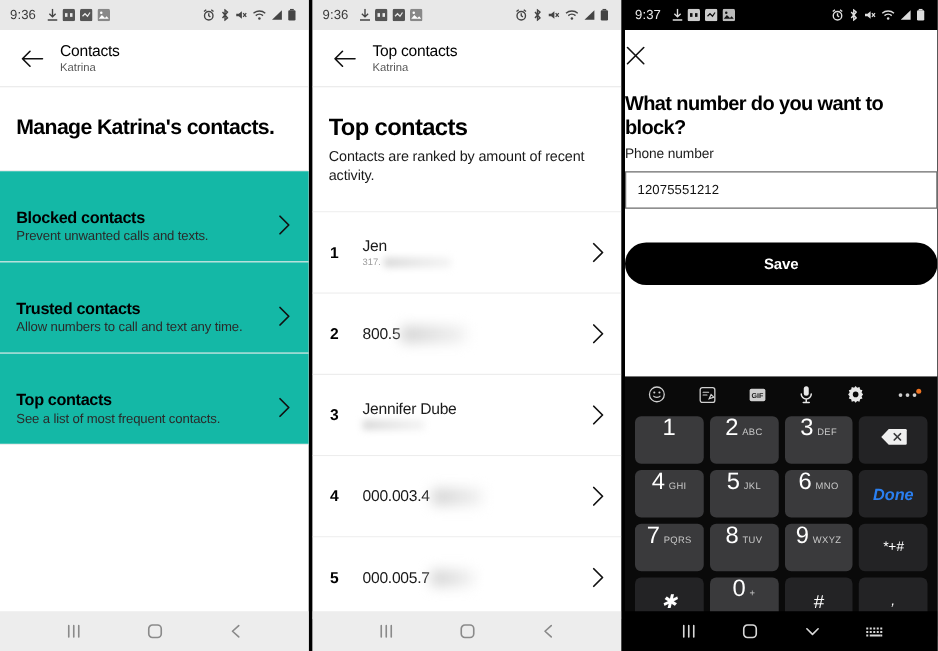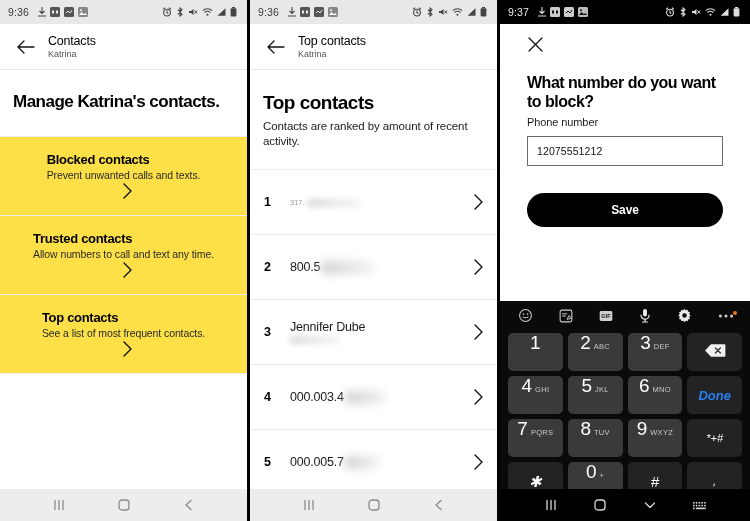--- a/index.html
+++ b/index.html
@@ -75,25 +75,24 @@
   .hero.p2 { padding: 22px 13px 20px 13px; }
   .hero.p2 h1 { font-size: 19px; }
   .hero p {
     font-size: 11.5px; color: #1b1b1b; margin-top: 5px; line-height: 1.32;
     letter-spacing: -.1px;
   }
 
   
   .srow {
     display: flex; align-items: center;
-    padding: 15px 13px 14px 13px;
+    padding: 29px 13px 14px 13px;
     border-bottom: 1px solid #ededed;
-    background: #fde047;
+    background: #14b8a6;
     min-height: 58px;
-    flex-direction: column;
   }
   .srow-txt { flex: 1 1 auto; }
   .srow-title { font-size: 13px; font-weight: bold; color: #000; letter-spacing: -.3px; }
   .srow-sub { font-size: 10.5px; color: #2a2a2a; margin-top: 2px; letter-spacing: -.1px; }
   .chev { flex: 0 0 auto; margin-left: 8px; display:flex; align-items:center; }
 
   
   .crow {
     display: flex; align-items: center;
     height: 65px;
@@ -111,21 +110,21 @@
   .blur {
     display: inline-block;
     background: linear-gradient(90deg,#d8d8d8,#e9e9e9 55%,#f4f4f4);
     filter: blur(3px);
     border-radius: 2px;
     vertical-align: middle;
   }
   .blur-lg { filter: blur(5px); background: linear-gradient(90deg,#cfcfcf,#e4e4e4 60%,#f2f2f2); }
 
   
-  .dlg { background: #fff; padding: 0 27px; height: 277px; position: relative; }
+  .dlg { background: #fff; padding: 0 0; height: 277px; position: relative; }
   .closebtn { padding: 12px 0 4px 0; width: 26px; }
   .dlg h2 {
     font-size: 16px; font-weight: bold; color: #000;
     line-height: 1.2; letter-spacing: -.5px; margin-top: 12px;
   }
   .fieldlabel { font-size: 11px; color: #1d1d1d; margin-top: 5px; letter-spacing: -.1px; }
   .textfield {
     margin-top: 8px; height: 30px;
     border: 1px solid #6b6b6b; background: #fff;
     display: flex; align-items: center; padding: 0 9px;
@@ -408,20 +407,21 @@
       </div>
 
       <div class="hero p2">
         <h1>Top contacts</h1>
         <p>Contacts are ranked by amount of recent activity.</p>
       </div>
 
       <div class="crow">
         <div class="crank">1</div>
         <div class="cinfo">
+          <div class="cname">Jen</div>
           <div class="csub">
             <span>317.</span><span class="blur" style="width:54px;height:8px;margin-left:2px;"></span>
           </div>
         </div>
         <div class="chev">
             <svg width="13" height="20" viewBox="0 0 13 20">
               <path d="M3 3l7 7-7 7" stroke="#111" stroke-width="1.4" fill="none" stroke-linecap="round" stroke-linejoin="round"></path>
             </svg>
           </div>
       </div>

